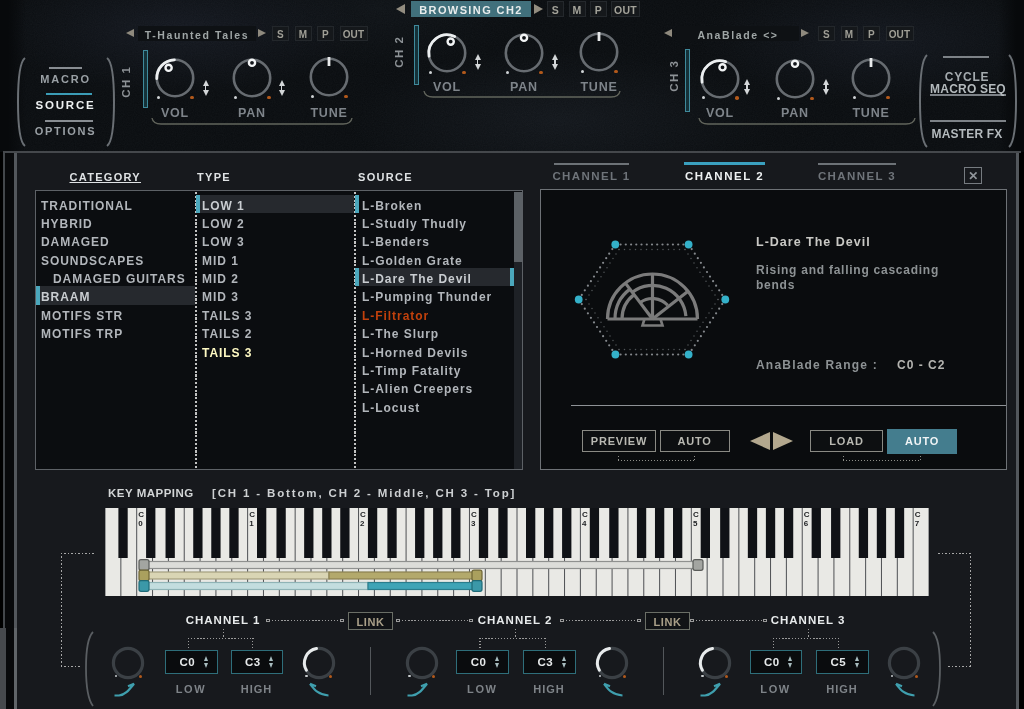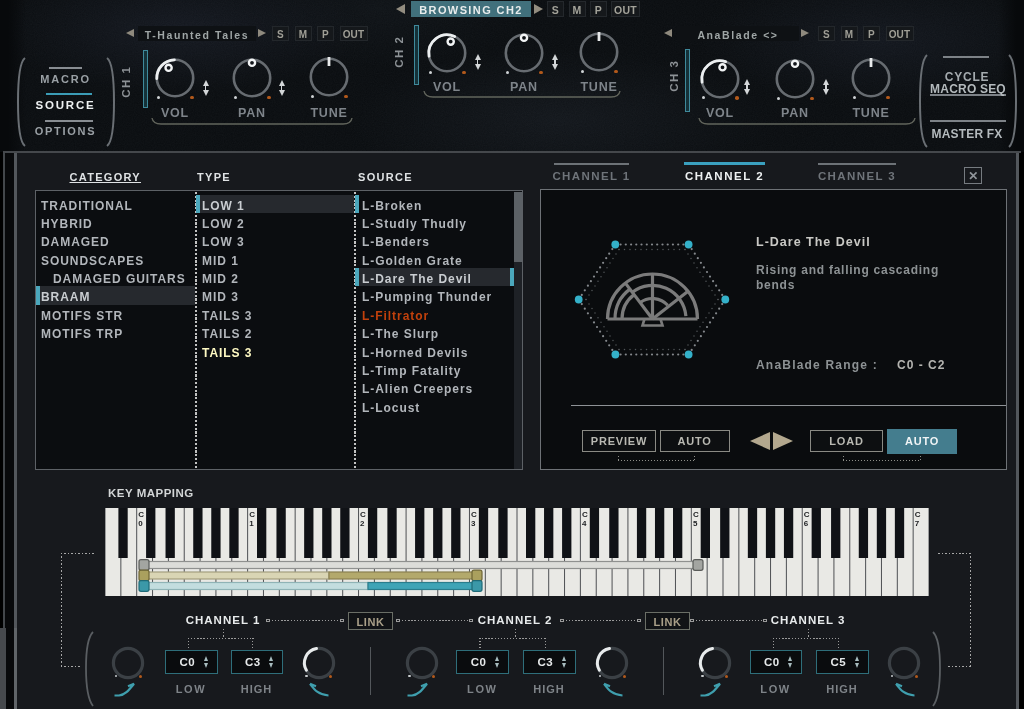--- a/index.html
+++ b/index.html
@@ -422,20 +422,21 @@
     <div style="position:absolute;left:846.5px;top:436.0px;transform:translateX(-50%);font-size:11px;font-weight:700;color:#b9b9b2;letter-spacing:0.8px;text-align:center;line-height:1;white-space:nowrap;">LOAD</div>
     <div style="position:absolute;left:887px;top:428.5px;width:70px;height:25px;background:#447d8e;"></div>
     <div style="position:absolute;left:922.0px;top:436.0px;transform:translateX(-50%);font-size:11px;font-weight:700;color:#f0f4f5;letter-spacing:0.8px;text-align:center;line-height:1;white-space:nowrap;">AUTO</div>
     <div style="position:absolute;left:618px;top:460px;width:77px;height:1.3px;background:repeating-linear-gradient(90deg,#8e8e88 0 1.4px,transparent 1.4px 3.0px);"></div>
     <div style="position:absolute;left:618px;top:456px;width:1.3px;height:5px;background:repeating-linear-gradient(180deg,#8e8e88 0 1.4px,transparent 1.4px 3.0px);"></div>
     <div style="position:absolute;left:693.5px;top:456px;width:1.3px;height:5px;background:repeating-linear-gradient(180deg,#8e8e88 0 1.4px,transparent 1.4px 3.0px);"></div>
     <div style="position:absolute;left:843px;top:460px;width:78px;height:1.3px;background:repeating-linear-gradient(90deg,#8e8e88 0 1.4px,transparent 1.4px 3.0px);"></div>
     <div style="position:absolute;left:843px;top:456px;width:1.3px;height:5px;background:repeating-linear-gradient(180deg,#8e8e88 0 1.4px,transparent 1.4px 3.0px);"></div>
     <div style="position:absolute;left:919.5px;top:456px;width:1.3px;height:5px;background:repeating-linear-gradient(180deg,#8e8e88 0 1.4px,transparent 1.4px 3.0px);"></div>
     <div style="position:absolute;left:108px;top:487.5px;width:110px;font-size:11.5px;font-weight:700;color:#d2d5d6;letter-spacing:0.5px;text-align:left;line-height:1;white-space:nowrap;">KEY MAPPING</div>
+    <div style="position:absolute;left:212px;top:487.5px;width:320px;font-size:11.5px;font-weight:700;color:#cdd0d2;letter-spacing:1.85px;text-align:left;line-height:1;white-space:nowrap;">[CH 1 - Bottom, CH 2 - Middle, CH 3 - Top]</div>
     <svg style="position:absolute;left:105px;top:508px" width="824" height="88" viewBox="0 0 824 88">
       <rect x="0" y="0" width="824" height="88" fill="#e9e9e5"></rect>
       <rect x="-0.50" y="0" width="1" height="88" fill="#4e5054"></rect>
       <rect x="15.35" y="0" width="1" height="88" fill="#4e5054"></rect>
       <rect x="31.19" y="0" width="1" height="88" fill="#4e5054"></rect>
       <rect x="47.04" y="0" width="1" height="88" fill="#4e5054"></rect>
       <rect x="62.88" y="0" width="1" height="88" fill="#4e5054"></rect>
       <rect x="78.73" y="0" width="1" height="88" fill="#4e5054"></rect>
       <rect x="94.58" y="0" width="1" height="88" fill="#4e5054"></rect>
       <rect x="110.42" y="0" width="1" height="88" fill="#4e5054"></rect>

